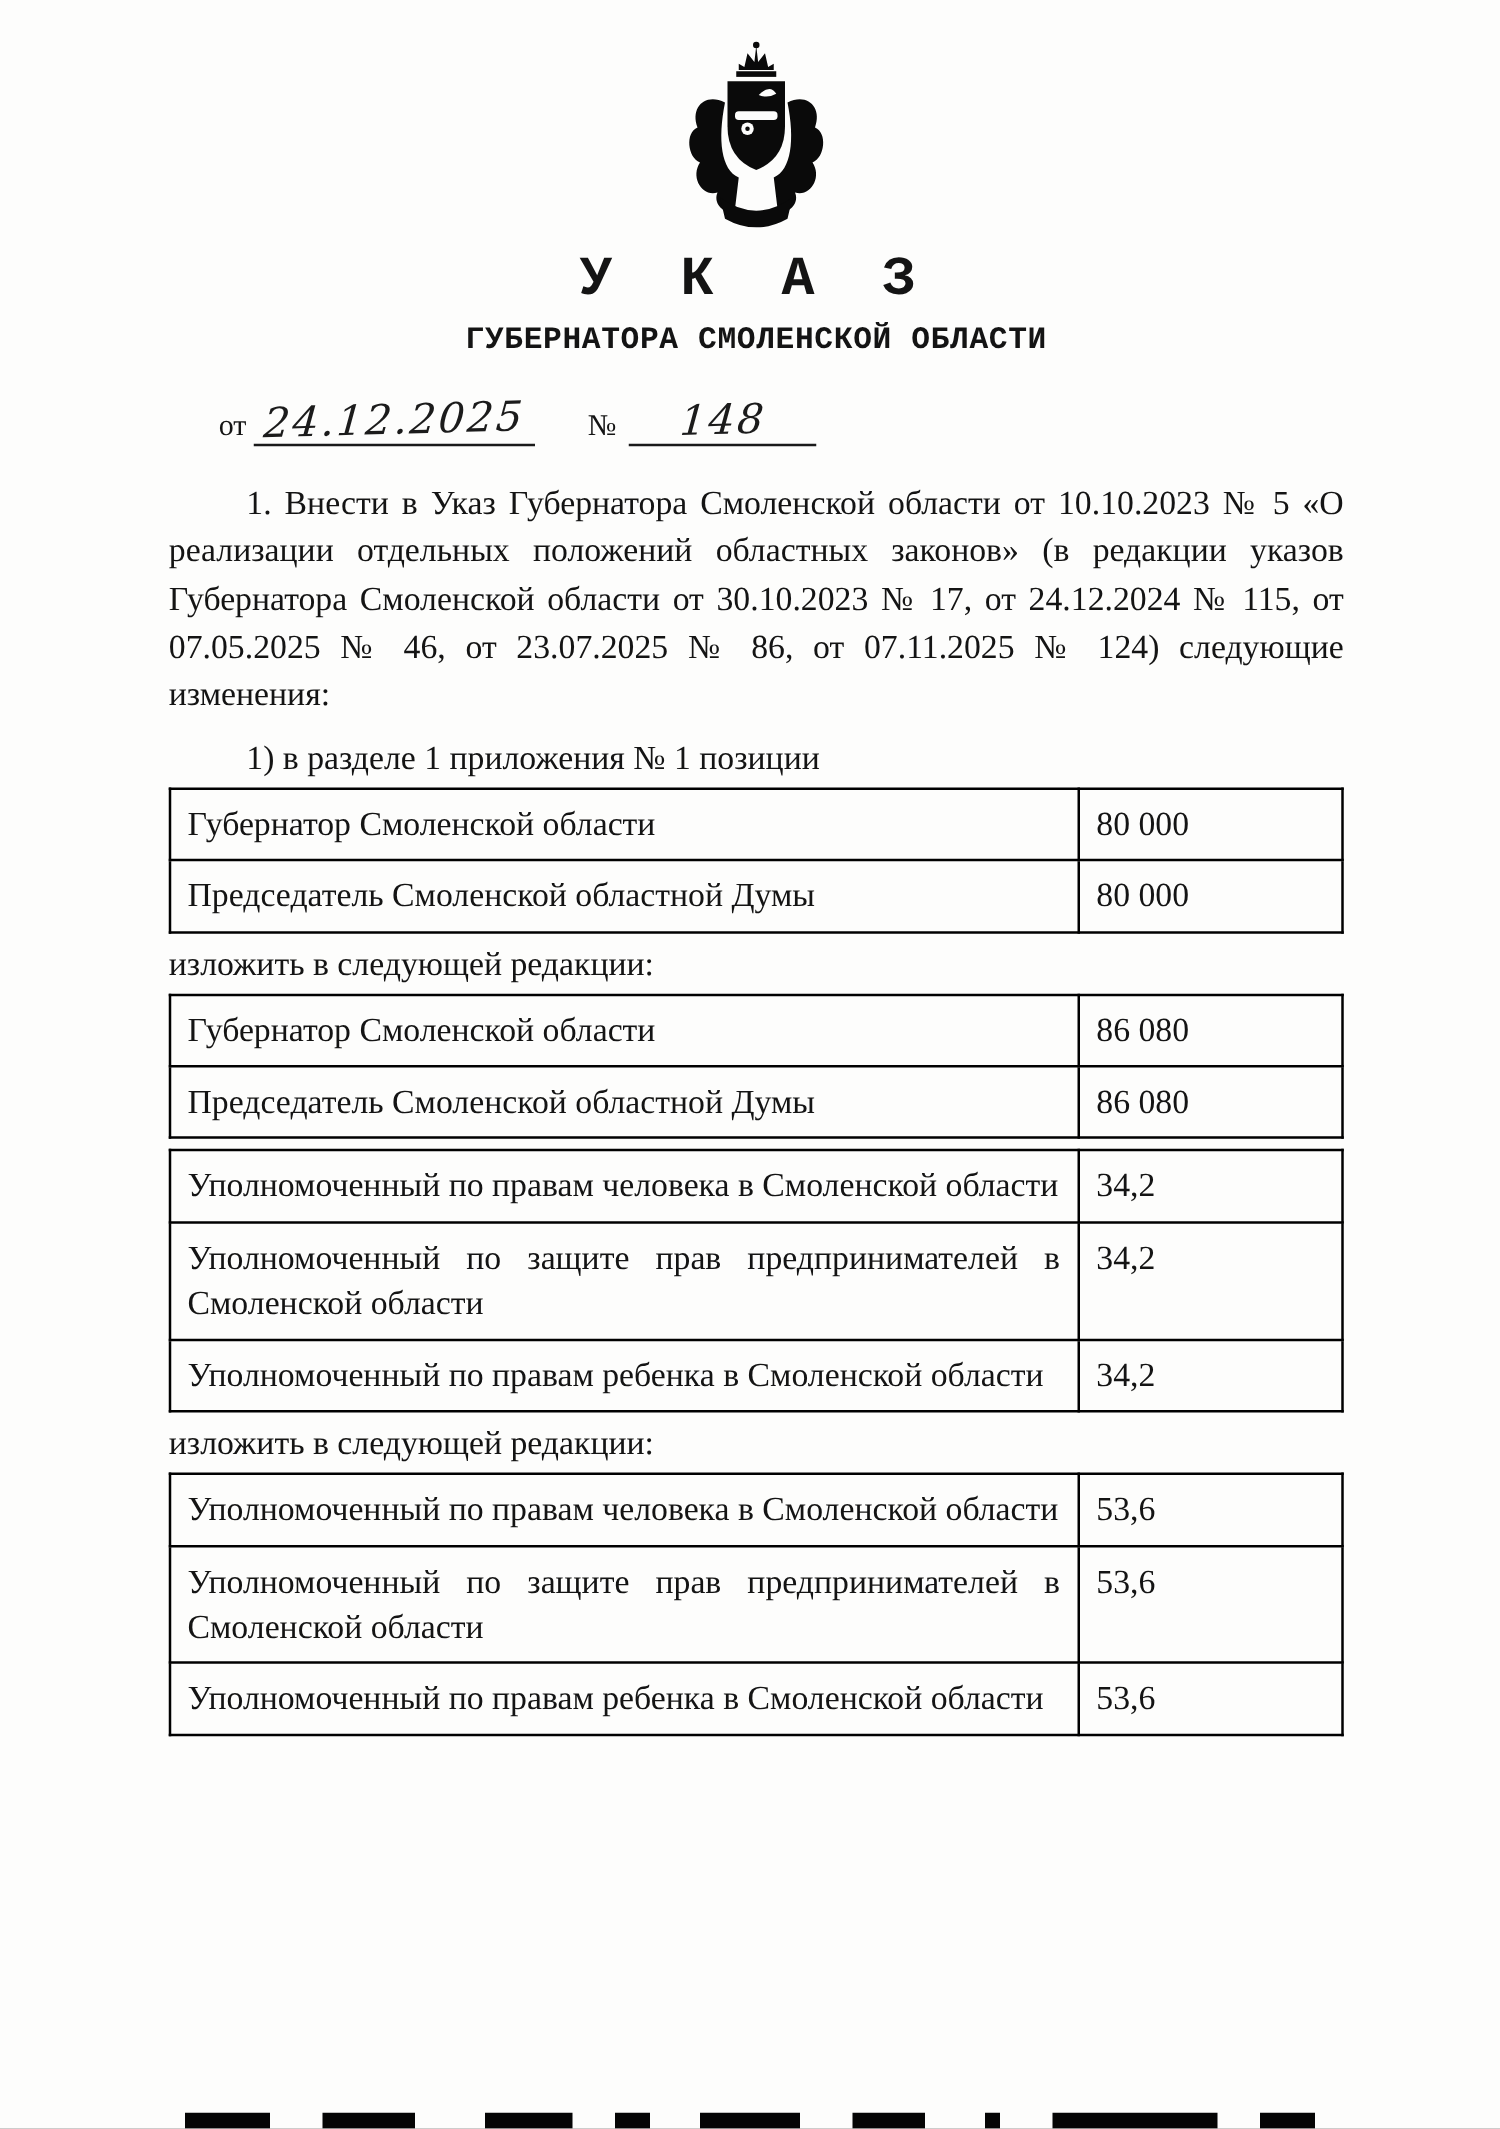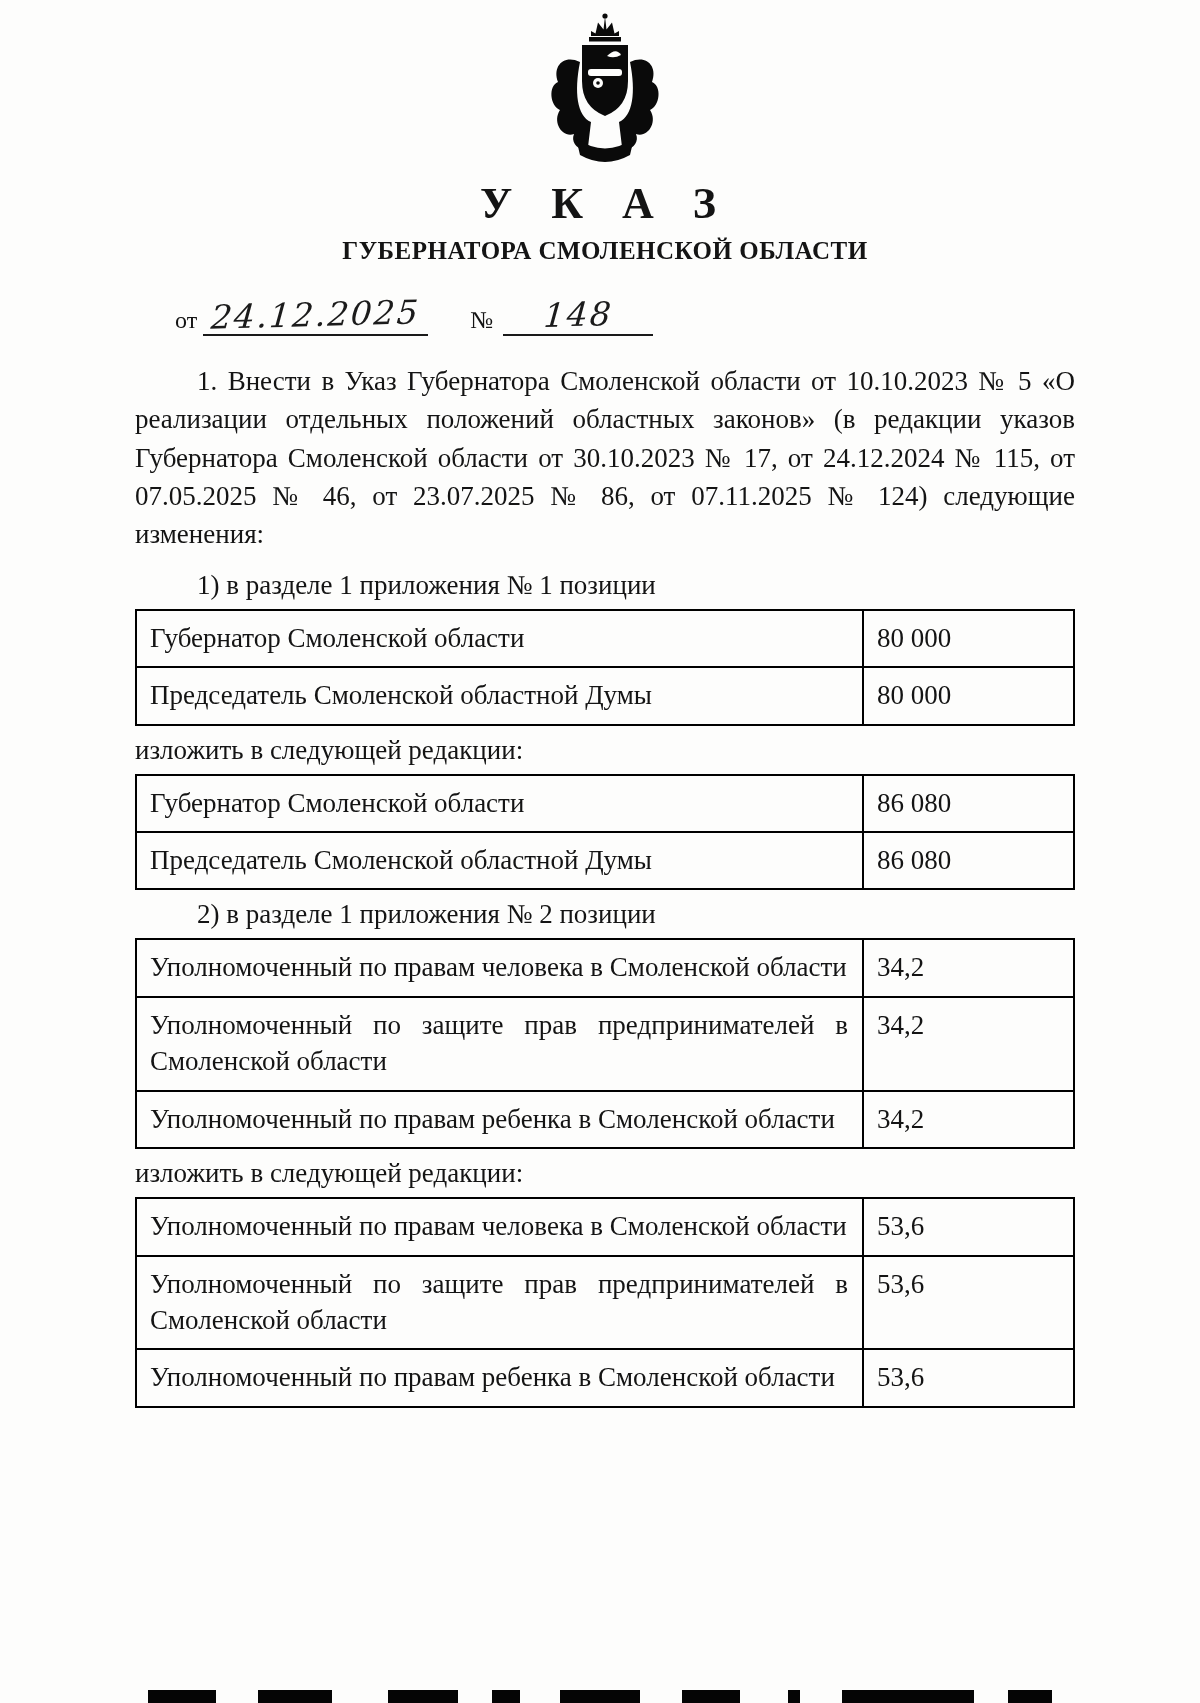--- a/index.html
+++ b/index.html
@@ -7,21 +7,21 @@
     position: relative;
     width: 1200px; height: 1703px;
     margin: 0 auto;
     background: #fdfdfc;
     font-family: "Liberation Serif", serif;
     color: #141414;
     overflow: hidden;
   }
   .content { padding: 0 125px 0 135px; }
 
-  .header { text-align: center; padding-top: 12px; }
+  .header { text-align: center; padding-top: 32px; font-family: Liberation Mono, monospace; }
   .emblem { display: inline-block; }
 
   .doc-title {
     margin-top: 12px;
     font-size: 44px; font-weight: bold;
     letter-spacing: 14px;
     text-align: center;
     white-space: pre;
   }
   .doc-subtitle {
@@ -172,21 +172,20 @@
         <td class="cell-label">Губернатор Смоленской области</td>
         <td class="cell-value">86 080</td>
       </tr>
       <tr>
         <td class="cell-label">Председатель Смоленской областной Думы</td>
         <td class="cell-value">86 080</td>
       </tr>
     </tbody>
       </table>
 
-    <div class="intro" style="margin-top:9px">2) в разделе 1 приложения № 2 позиции</div>
 
     <table class="doc-table">
       <tbody>
           <tr>
         <td class="cell-label">Уполномоченный по правам человека в Смоленской области</td>
         <td class="cell-value">34,2</td>
       </tr>
       <tr>
         <td class="cell-label">Уполномоченный по защите прав предпринимателей в Смоленской области</td>
         <td class="cell-value">34,2</td>

